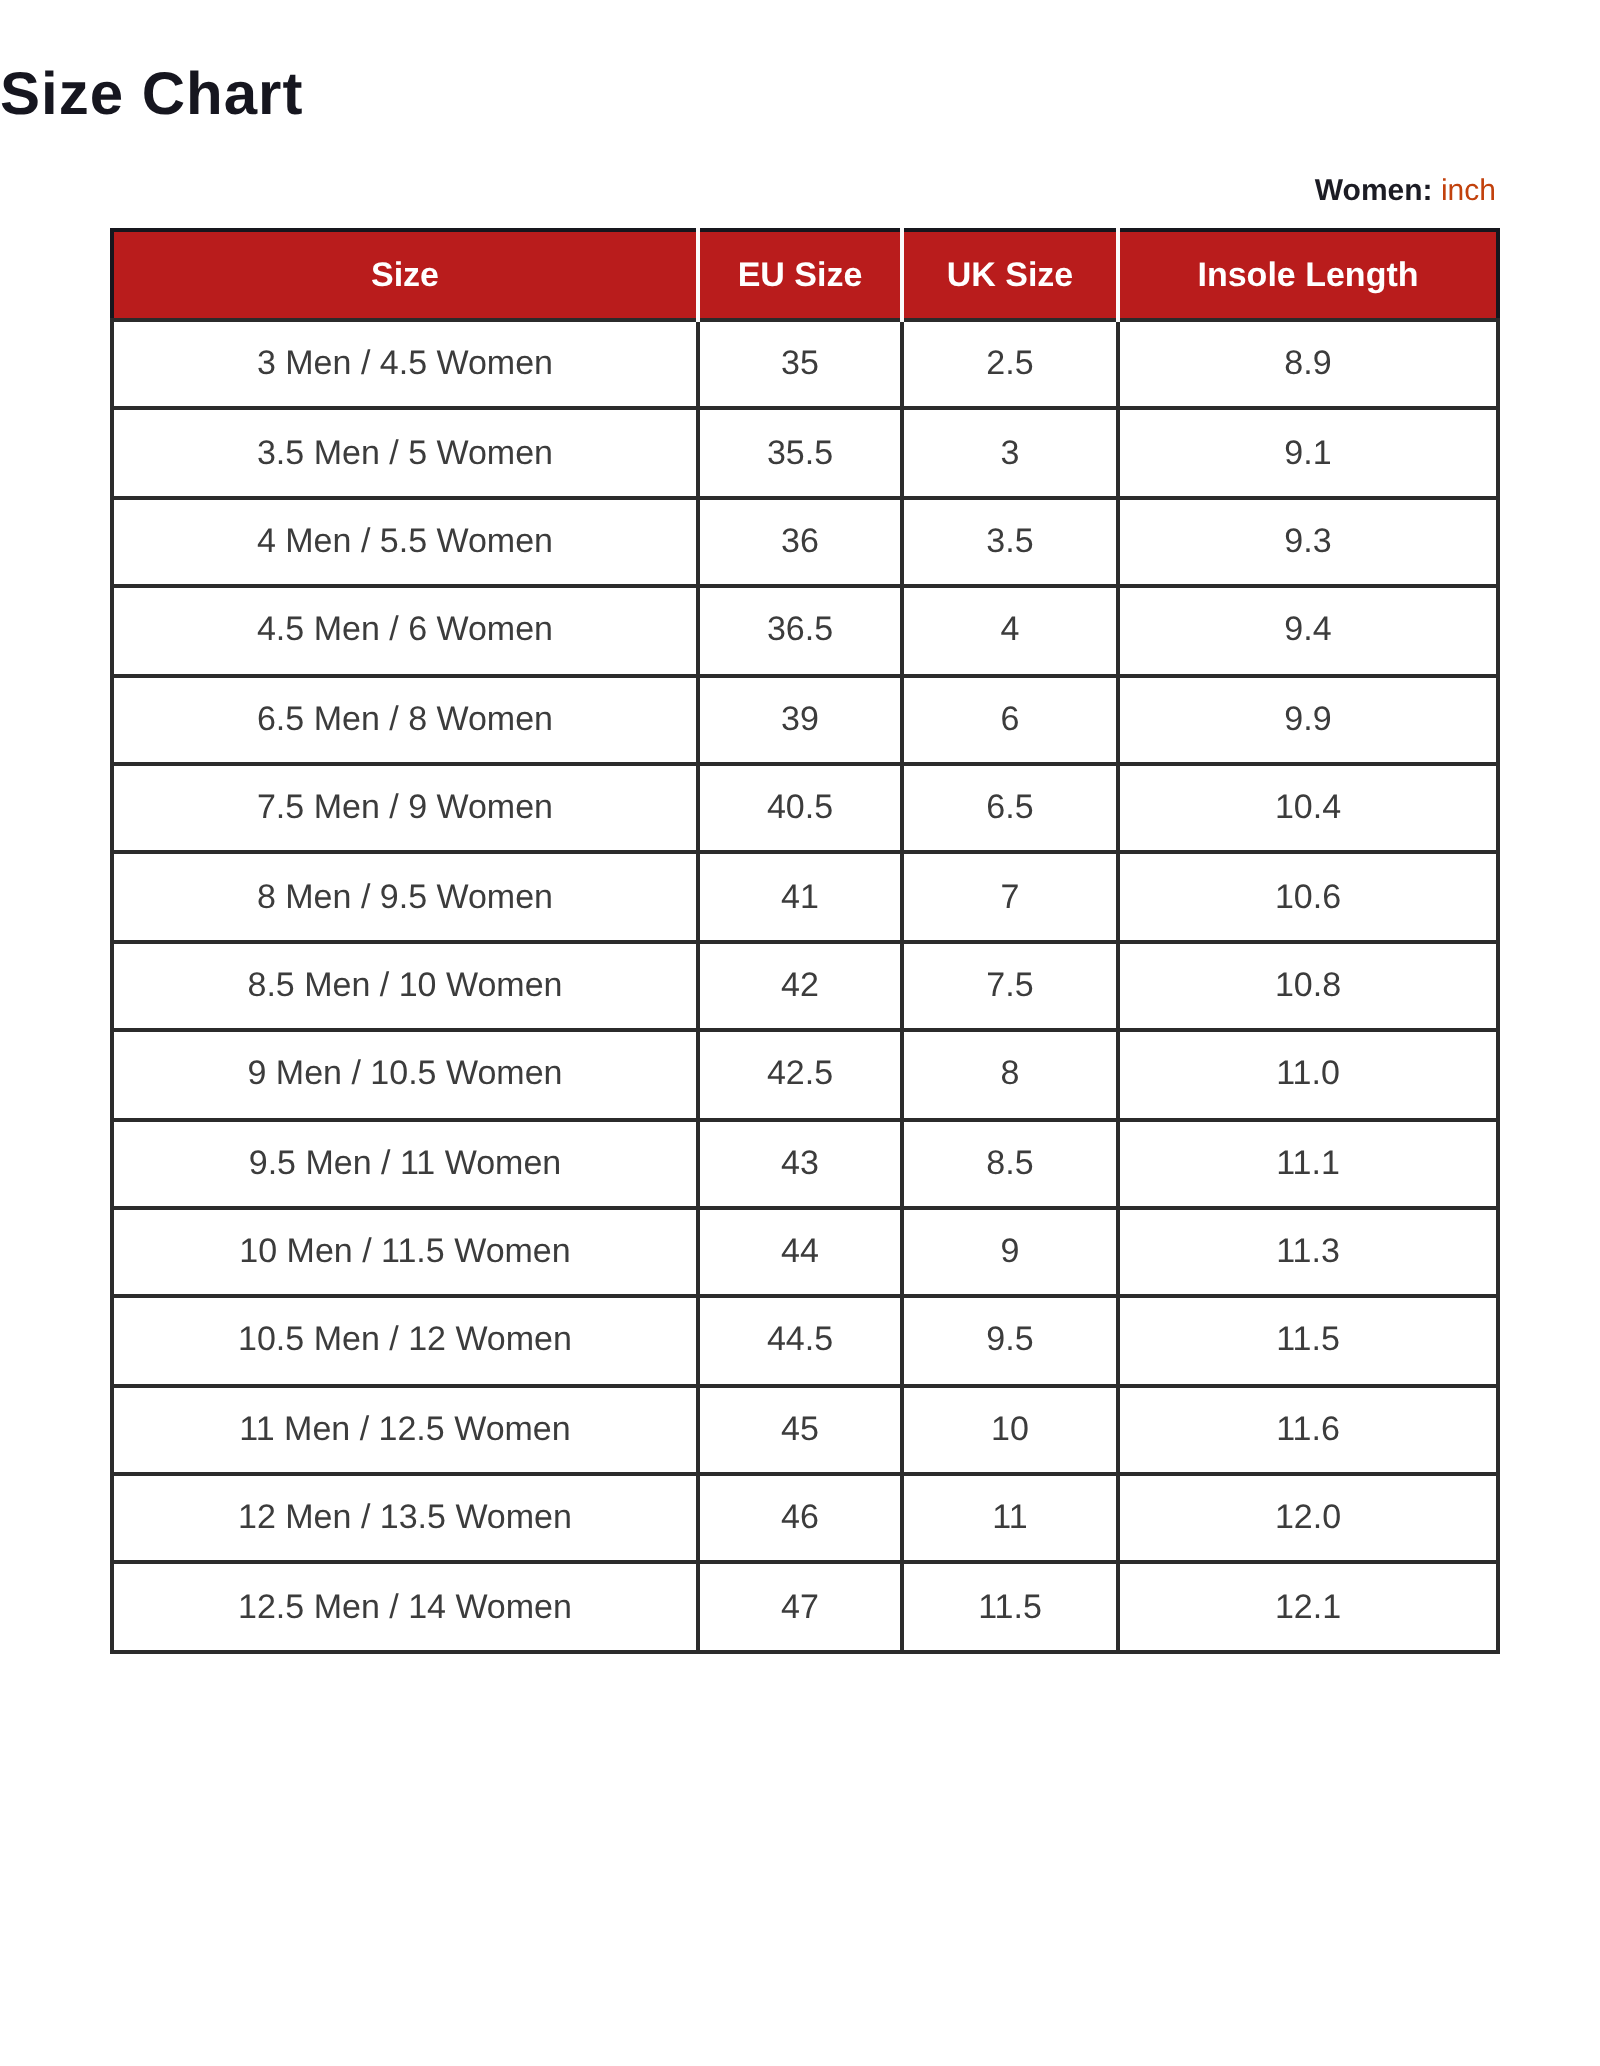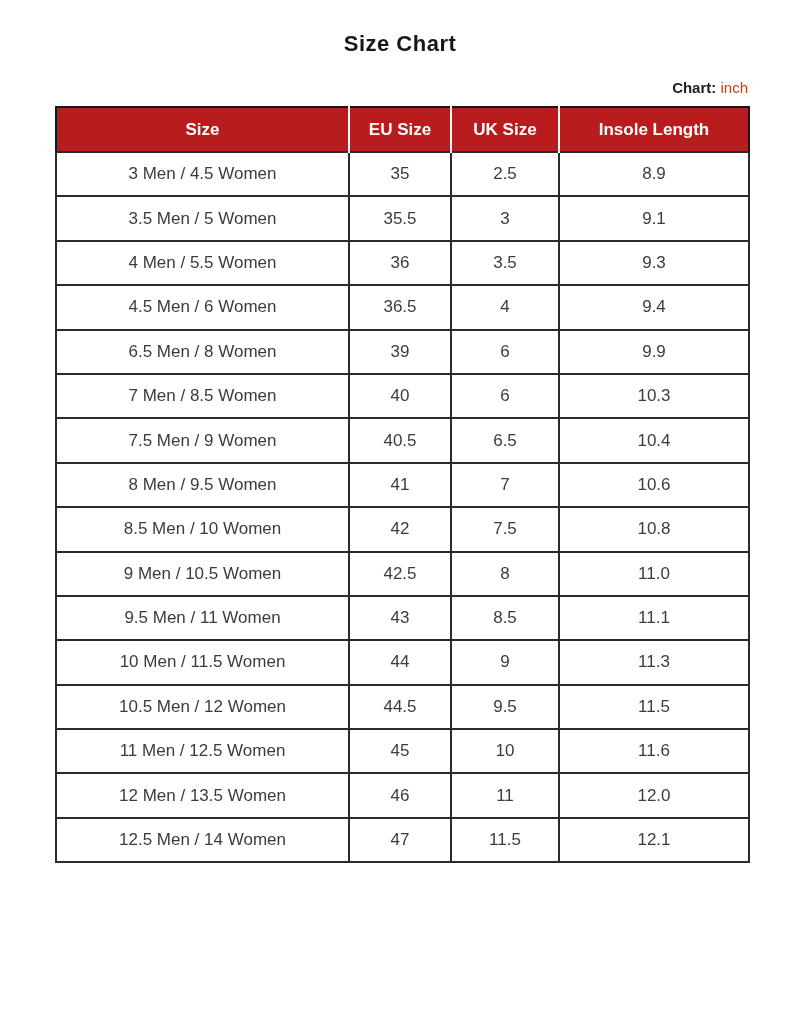--- a/index.html
+++ b/index.html
@@ -9,22 +9,21 @@
   }
   .page {
     position: relative;
     width: 800px;
     height: 1033px;
     background: #ffffff;
     overflow: hidden;
   }
   .chart-title {
     padding-top: 31px;
-    text-align: center;
-    font-size: 22px;
+    font-size: 30px;
     font-weight: 700;
     letter-spacing: 0.5px;
     color: #16161f;
   }
   .unit-line {
     width: 748px;
     margin-top: 22px;
     text-align: right;
     font-size: 15px;
     color: #1c1c24;
@@ -64,21 +63,21 @@
     border: 2px solid #2b2b2b;
   }
 </style>
 </head>
 <body>
 
 <div class="page">
   <div class="chart-title">Size Chart</div>
 
   <div class="unit-line">
-    <span class="unit-label">Chart:</span>
+    <span class="unit-label">Women:</span>
     <span class="unit-value">inch</span>
   </div>
 
   <table class="size-table">
     <colgroup>
       <col class="c-size">
       <col class="c-eu">
       <col class="c-uk">
       <col class="c-insole">
     </colgroup>
@@ -113,26 +112,20 @@
           <td>4.5 Men / 6 Women</td>
           <td>36.5</td>
           <td>4</td>
           <td>9.4</td>
         </tr>
         <tr>
           <td>6.5 Men / 8 Women</td>
           <td>39</td>
           <td>6</td>
           <td>9.9</td>
-        </tr>
-        <tr>
-          <td>7 Men / 8.5 Women</td>
-          <td>40</td>
-          <td>6</td>
-          <td>10.3</td>
         </tr>
         <tr>
           <td>7.5 Men / 9 Women</td>
           <td>40.5</td>
           <td>6.5</td>
           <td>10.4</td>
         </tr>
         <tr>
           <td>8 Men / 9.5 Women</td>
           <td>41</td>

